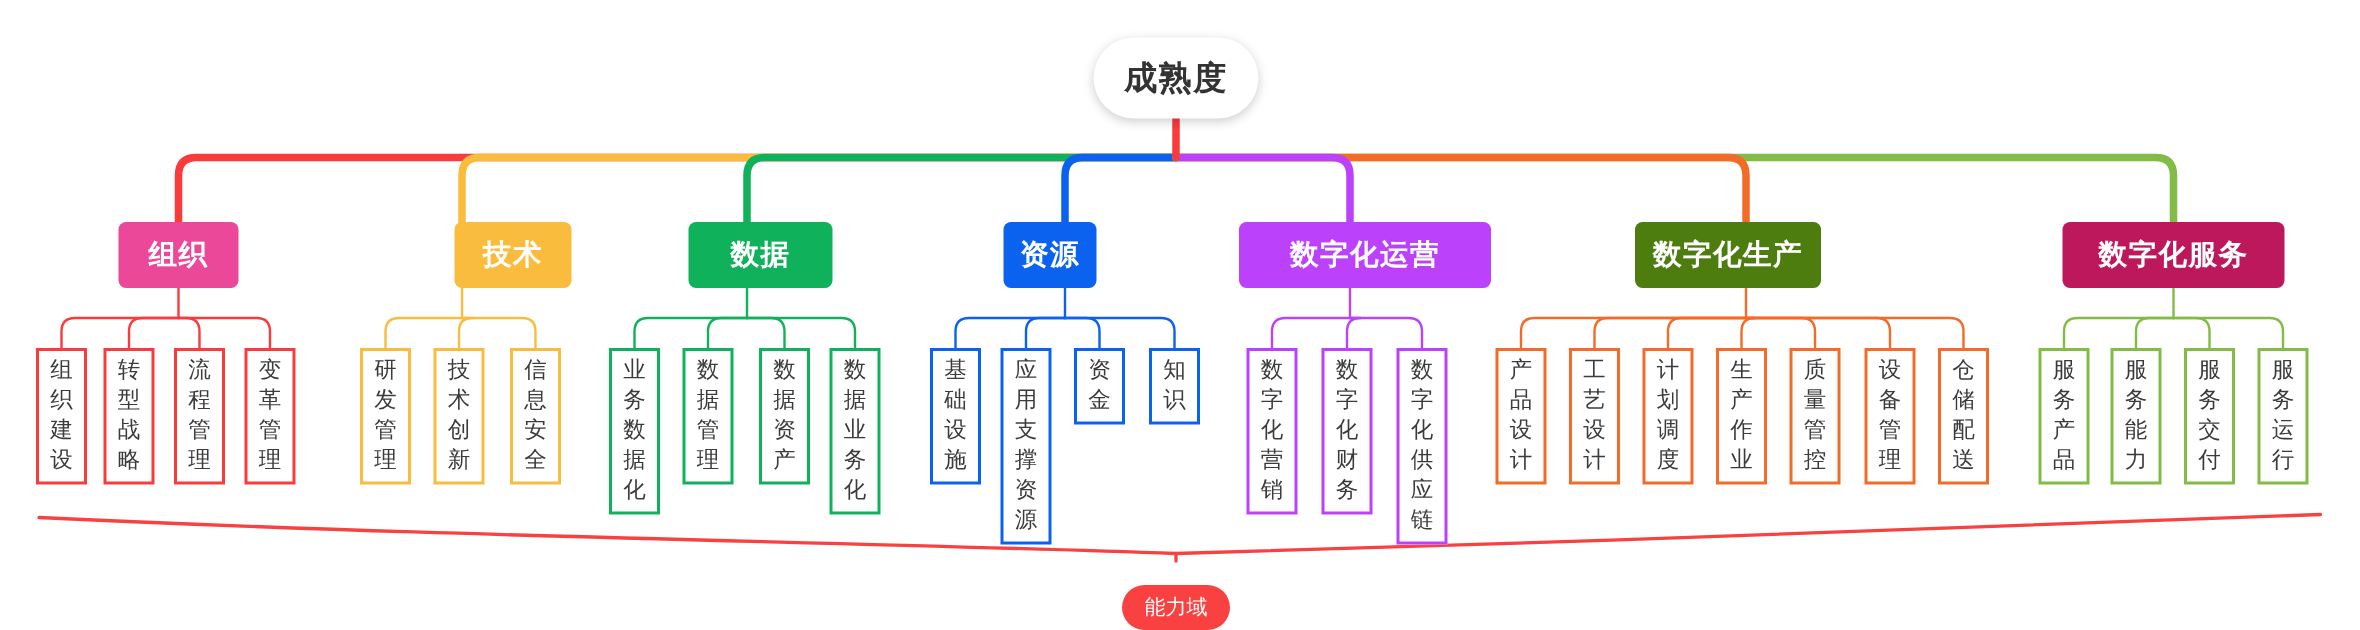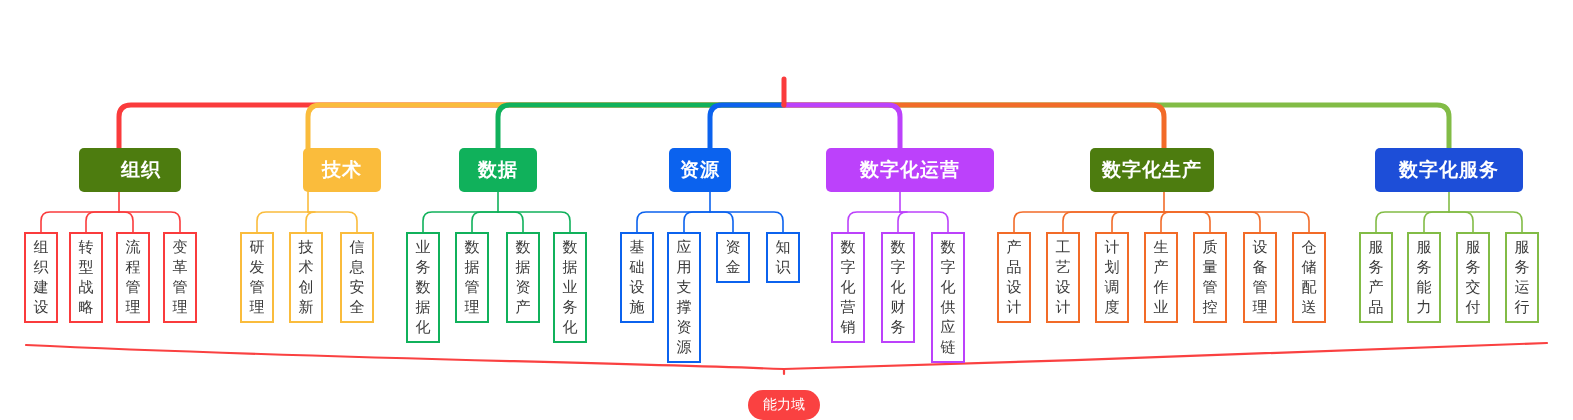--- a/index.html
+++ b/index.html
@@ -106,41 +106,44 @@
       <path d="M 1164 212 L 1300 212 Q 1309 212 1309 221 L 1309 232" fill="none" stroke="#F26B28" stroke-width="1.6" stroke-linecap="round" stroke-linejoin="round"></path>
       <path d="M 1449 192 L 1449 212" fill="none" stroke="#82BC46" stroke-width="1.6" stroke-linecap="round" stroke-linejoin="round"></path>
       <path d="M 1449 212 L 1385 212 Q 1376 212 1376 221 L 1376 232" fill="none" stroke="#82BC46" stroke-width="1.6" stroke-linecap="round" stroke-linejoin="round"></path>
       <path d="M 1449 212 L 1433 212 Q 1424 212 1424 221 L 1424 232" fill="none" stroke="#82BC46" stroke-width="1.6" stroke-linecap="round" stroke-linejoin="round"></path>
       <path d="M 1449 212 L 1464 212 Q 1473 212 1473 221 L 1473 232" fill="none" stroke="#82BC46" stroke-width="1.6" stroke-linecap="round" stroke-linejoin="round"></path>
       <path d="M 1449 212 L 1513 212 Q 1522 212 1522 221 L 1522 232" fill="none" stroke="#82BC46" stroke-width="1.6" stroke-linecap="round" stroke-linejoin="round"></path>
       <path d="M 26 345 C 300 358 560 361 784 369 C 1044 361 1264 355 1547 343" fill="none" stroke="#FA4141" stroke-width="2.2" stroke-linecap="round" stroke-linejoin="round"></path>
       <path d="M 784 369 L 784 374" fill="none" stroke="#FA4141" stroke-width="2.2" stroke-linecap="round" stroke-linejoin="round"></path>
     </svg>
 
+  <div class="root-node">
+    <span>成熟度</span>
+  </div>
 
   <div id="cat-layer">
-      <div class="cat-box" style="left: 79px; width: 80px; background: #4d7c0f; padding-left: 22px;">
+      <div class="cat-box" style="left: 79px; width: 80px; background: #ec4899;">
         <span>组织</span>
       </div>
       <div class="cat-box" style="left: 269px; width: 78px; background: rgb(250, 188, 60); margin-left: 34px;">
         <span>技术</span>
       </div>
-      <div class="cat-box" style="left: 459px; width: 78px; background: rgb(16, 177, 91);">
+      <div class="cat-box" style="left: 459px; width: 96px; background: rgb(16, 177, 91);">
         <span>数据</span>
       </div>
       <div class="cat-box" style="left: 669px; width: 62px; background: rgb(11, 98, 238);">
         <span>资源</span>
       </div>
       <div class="cat-box" style="left: 826px; width: 168px; background: rgb(188, 65, 251);">
         <span>数字化运营</span>
       </div>
       <div class="cat-box" style="left: 1090px; width: 124px; background: #4d7c0f;">
         <span>数字化生产</span>
       </div>
-      <div class="cat-box" style="left: 1375px; width: 148px; background: #1d4ed8;">
+      <div class="cat-box" style="left: 1375px; width: 148px; background: #be185d;">
         <span>数字化服务</span>
       </div>
     </div>
   <div id="leaf-layer">
       <div class="leaf-box" style="left: 24px; top: 232px; height: 91px; border-color: rgb(250, 59, 60);">
         <span>组</span>
         <span>织</span>
         <span>建</span>
         <span>设</span>
       </div>

